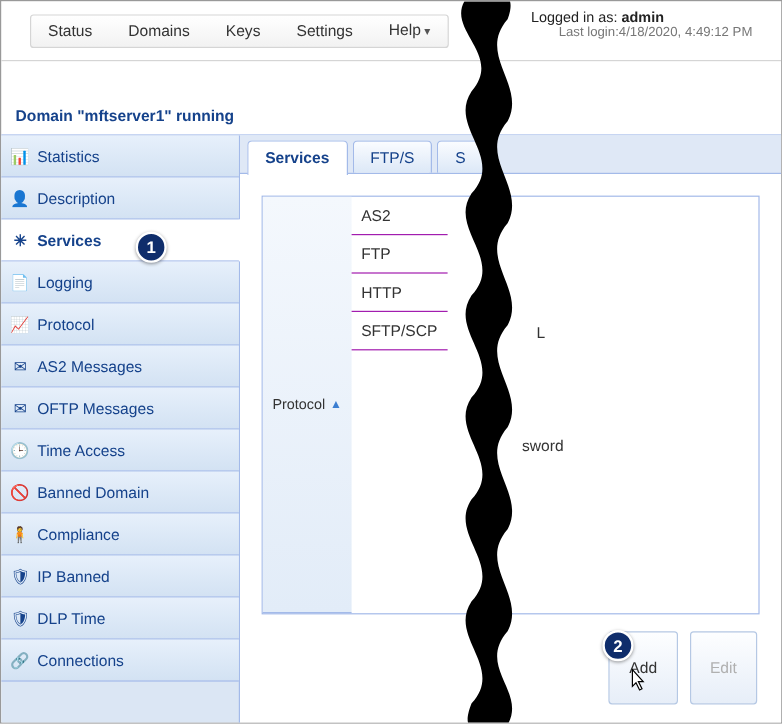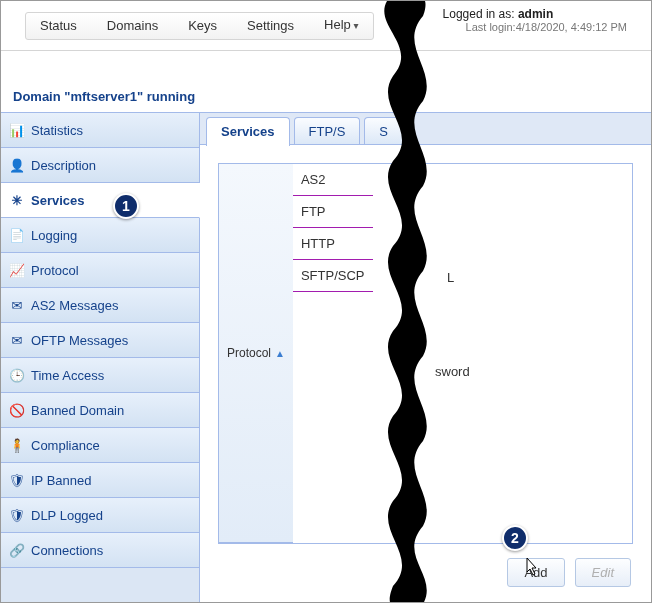--- a/index.html
+++ b/index.html
@@ -167,30 +167,29 @@
     display: flex;
     gap: 10px;
     justify-content: flex-end;
     padding-right: 2px;
   }
   .btn {
     border: 1px solid #b5c8e4;
     background: linear-gradient(#fdfeff,#e7eef8);
     color: #333;
     font-size: 13px;
-    padding: 6px 16px;
+    padding: 22px 16px;
     border-radius: 3px;
     cursor: pointer;
     min-width: 52px;
     text-align: center;
   }
   .btn.disabled {
     color: #b0b0b0;
     cursor: default;
-    font-style: italic;
   }
   
   .badge {
     position: absolute;
     width: 26px;
     height: 26px;
     border-radius: 50%;
     background: #0f2d6b;
     border: 2px solid #fff;
     color: #fff;
@@ -294,21 +293,21 @@
       <div class="item">
         <span class="icon">🧍</span>
         <span>Compliance</span>
       </div>
       <div class="item">
         <span class="icon">🛡</span>
         <span>IP Banned</span>
       </div>
       <div class="item">
         <span class="icon">🛡</span>
-        <span>DLP Logged</span>
+        <span>DLP Time</span>
       </div>
       <div class="item">
         <span class="icon">🔗</span>
         <span>Connections</span>
       </div>
     </div>
 
   <div class="content">
     <div class="tabs">
       <div class="tab active">Services</div>

